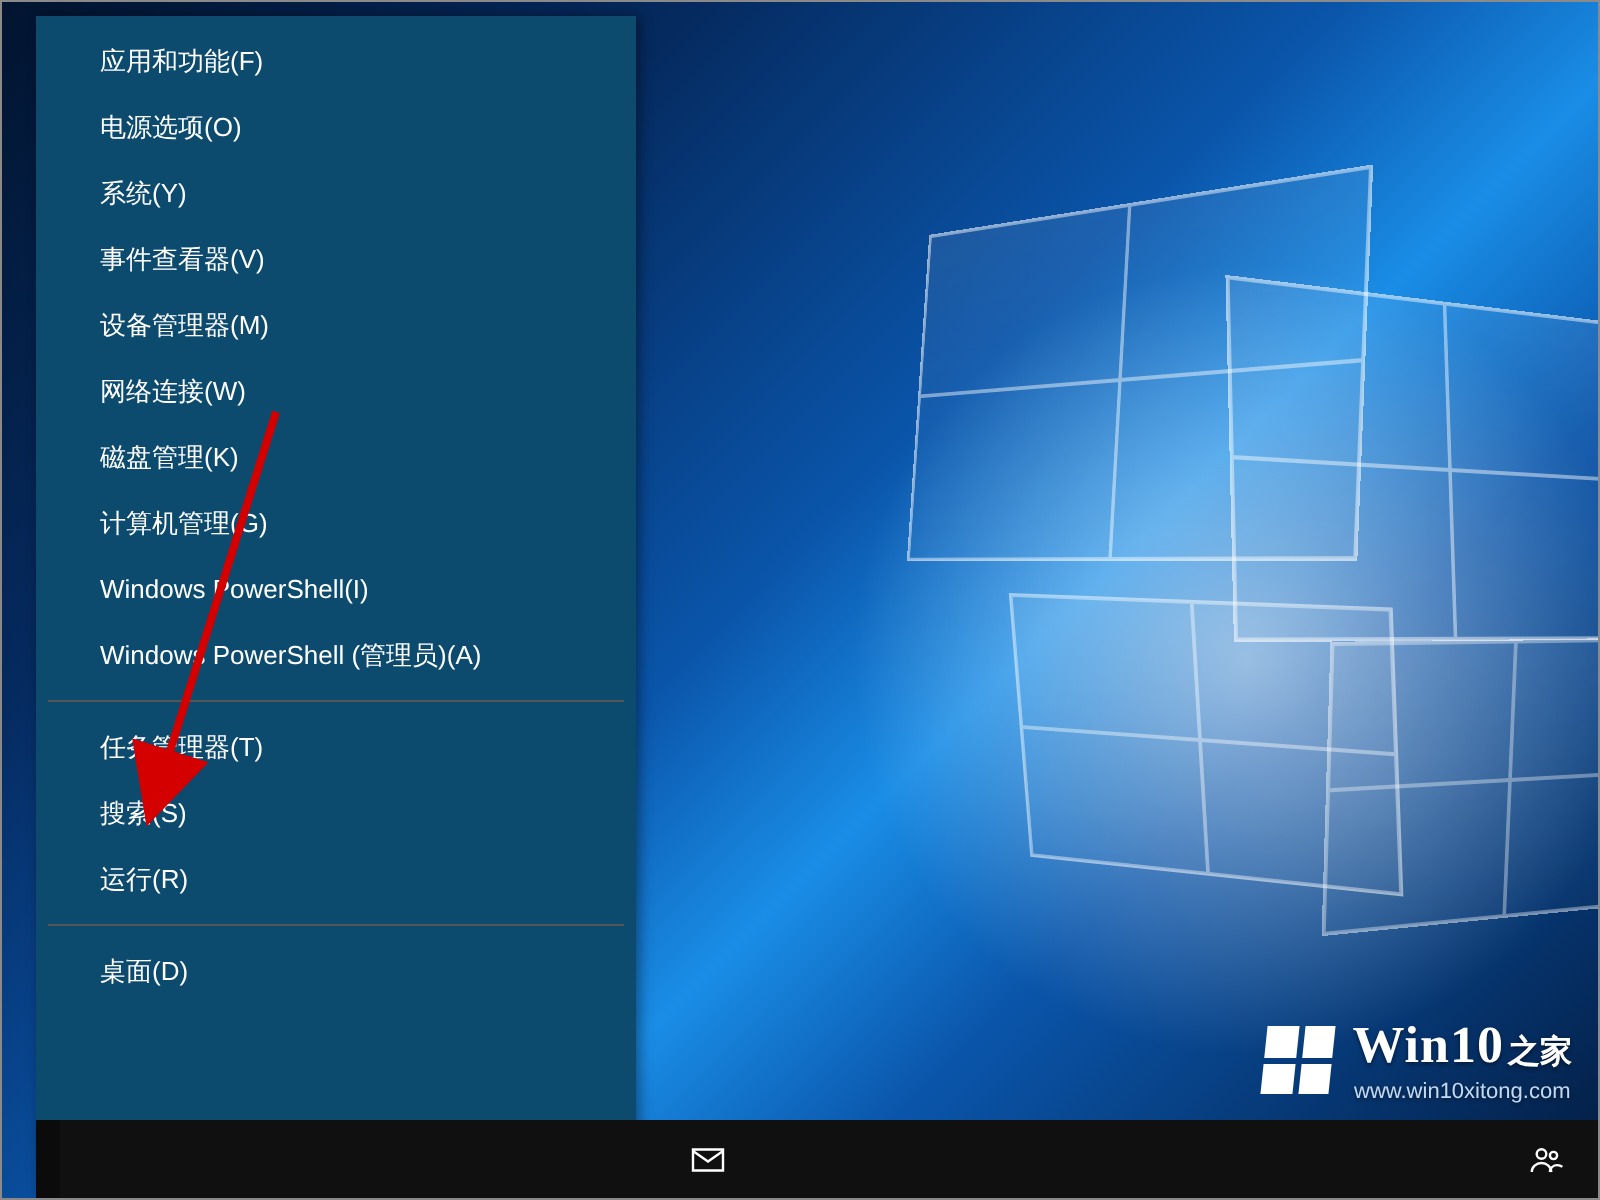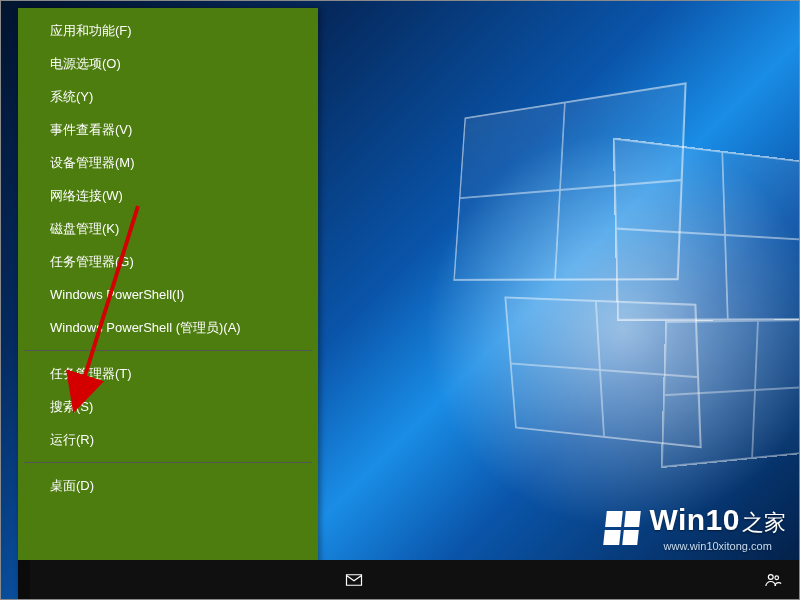--- a/index.html
+++ b/index.html
@@ -24,21 +24,21 @@
   #pane2 { width:230px; height:170px; top:150px; left:610px; transform: perspective(700px) rotateY(28deg) rotateX(4deg) skewY(3deg); }
   #pane3 { width:200px; height:140px; top:300px; left:500px; transform: perspective(700px) rotateY(-20deg) rotateX(-10deg) skewY(4deg); opacity:0.9;}
   #pane4 { width:190px; height:140px; top:320px; left:660px; transform: perspective(700px) rotateY(24deg) rotateX(-6deg) skewY(-3deg); opacity:0.8;}
 
   
   .frame { position:absolute; inset:0; border:1px solid #8a8a8a; pointer-events:none; }
 
   
   .winx {
     position: absolute; left: 18px; top: 8px; width: 300px; height: 590px;
-    background: #4d7c0f; color: #fff; font-size: 13px;
+    background: #0c4a6e; color: #fff; font-size: 13px;
     display: flex; flex-direction: column; padding-top: 6px;
     box-shadow: 2px 0 6px rgba(0,0,0,0.4);
   }
   .menu-item {
     position: relative; height: 33px; display:flex; align-items:center;
     padding: 0 20px 0 32px; cursor: default; white-space: nowrap;
   }
   .sep { height:1px; background:#555; margin: 6px 6px; }
   .chev { position:absolute; right:18px; top:50%; transform:translateY(-50%); color:#ddd; font-size:11px; }
 
@@ -54,22 +54,22 @@
   .tb-btn { width:48px; height:100%; display:flex; align-items:center; justify-content:center; }
   .tb-right { margin-left:auto; display:flex; align-items:center; height:100%; padding-right:6px; }
   .tb-right .tb-btn { width:42px; }
   .start-visible { width:12px; height:40px; background:#0b0b0b; }
 
   
   .watermark {
     position:absolute; right:14px; bottom:48px; display:flex; align-items:center; gap:10px;
     color:#fff; text-shadow:0 1px 2px rgba(0,0,0,0.5);
   }
-  .watermark .big { font-size:30px; font-weight:600; letter-spacing:0.5px; }
-  .watermark .zhijia { font-size:22px; font-weight:400; margin-left:2px;margin-top:11px; }
+  .watermark .big { font-size:26px; font-weight:600; letter-spacing:0.5px;font-family:Liberation Serif, serif; }
+  .watermark .zhijia { font-size:16px; font-weight:700; margin-left:2px;margin-top:11px; }
   .wm-logo { width:34px; height:34px; display:grid; grid-template-columns:1fr 1fr; grid-template-rows:1fr 1fr; gap:3px; transform: skewX(-6deg); }
   .wm-logo span { background:#fff; }
   .wm-url { font-size:11px; color:#d8ecff; opacity:0.9; margin-top:2px; display:block; text-align:center; }
 </style>
 </head>
 <body>
 
 <div class="wallpaper">
   <div class="grid-pane" id="pane1">
       <div></div>
@@ -113,21 +113,21 @@
     <div class="menu-item">
       <span>设备管理器(M)</span>
     </div>
     <div class="menu-item">
       <span>网络连接(W)</span>
     </div>
     <div class="menu-item">
       <span>磁盘管理(K)</span>
     </div>
     <div class="menu-item">
-      <span>任务管理器(G)</span>
+      <span>计算机管理(G)</span>
     </div>
     <div class="menu-item">
       <span>Windows PowerShell(I)</span>
     </div>
     <div class="menu-item">
       <span>Windows PowerShell (管理员)(A)</span>
     </div>
     <div class="sep"></div>
     <div class="menu-item">
       <span>任务管理器(T)</span>

